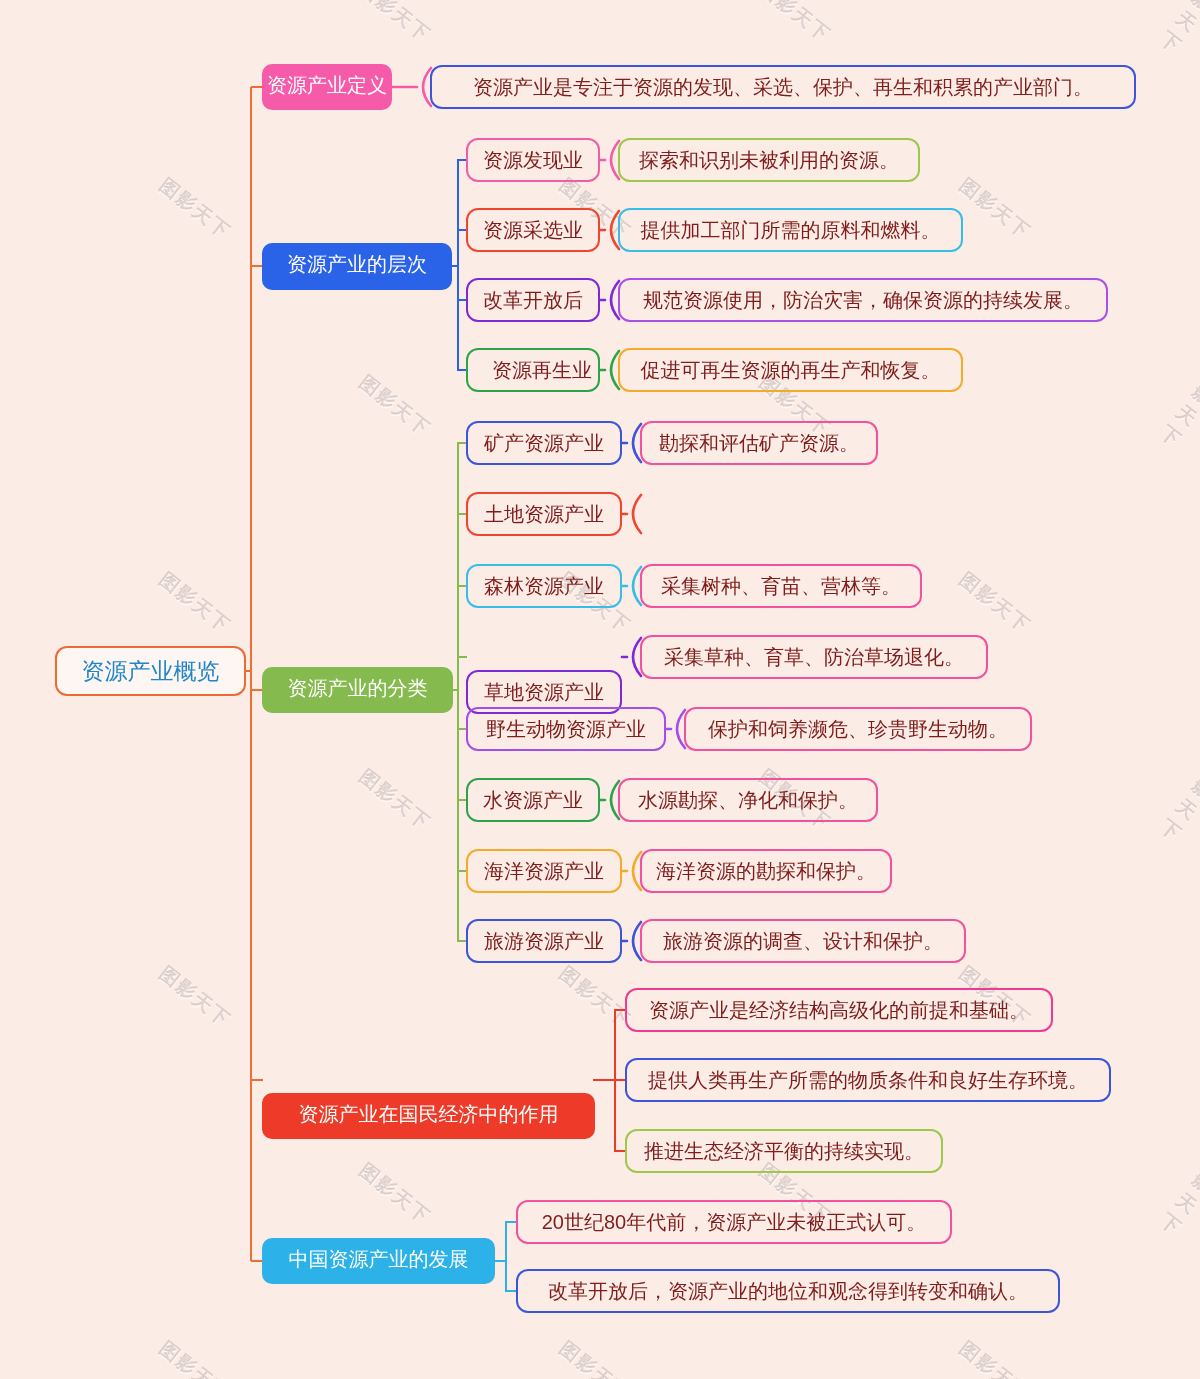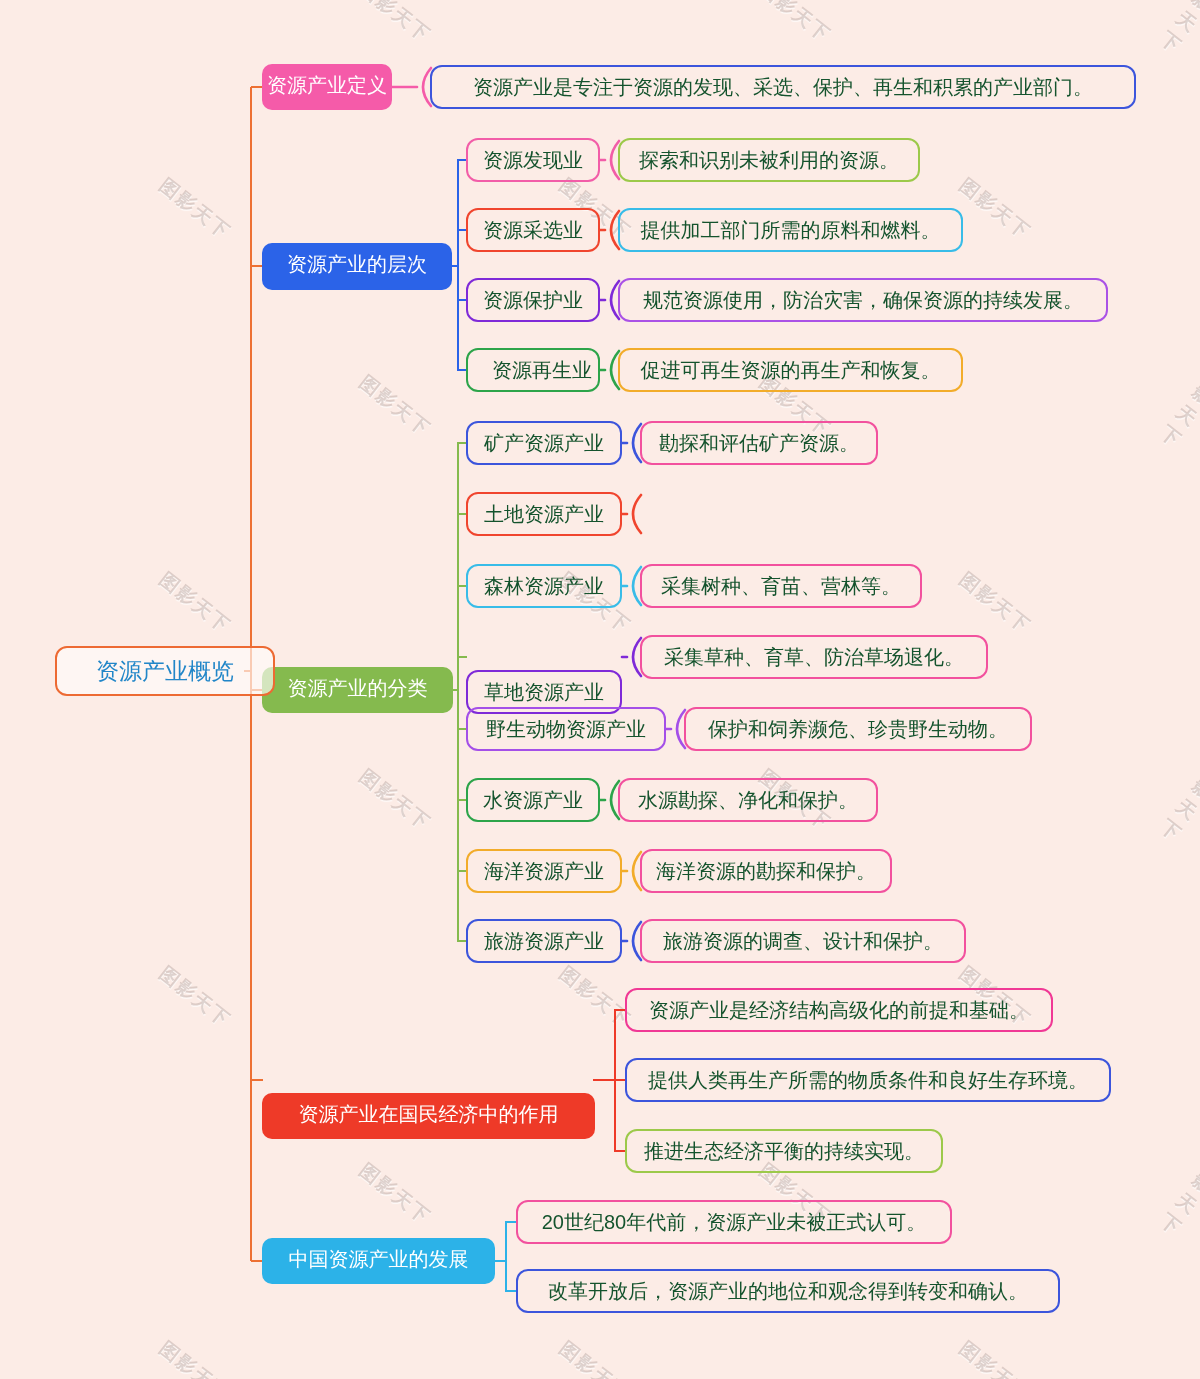--- a/index.html
+++ b/index.html
@@ -1,19 +1,19 @@
 <!DOCTYPE html>
 <html><head>
 <meta charset="utf-8">
 <style>
   html,body{margin:0;padding:0;}
   body{font-family:"Liberation Sans",sans-serif;}
   #canvas{position:relative;width:1200px;height:1379px;background:#fcece6;overflow:hidden;}
   .node{position:absolute;box-sizing:border-box;white-space:nowrap;text-align:center;
-        border-radius:12px;font-size:20px;color:#14532d;background:transparent;}
+        border-radius:12px;font-size:20px;color:#7f1d1d;background:transparent;}
   .branch{color:#ffffff;border:none;border-radius:10px;}
   .rootnode{background:rgba(255,252,250,.65);font-size:23px;border-radius:12px;}
   .line{position:absolute;}
   .brace{position:absolute;overflow:visible;}
   .wm{position:absolute;font-size:19px;letter-spacing:2px;color:rgba(170,150,145,.38);
       text-shadow:1px 1px 1px rgba(255,255,255,.7);transform:translate(-50%,-50%) rotate(38deg);
       font-weight:bold;}
 </style>
 </head>
 <body>
@@ -68,21 +68,21 @@
       <path d="M0,23 L5,23" stroke="#f25da8" stroke-width="2.6" fill="none" stroke-linecap="round"></path>
       <path d="M19,4 Q3,23 19,42" stroke="#f25da8" stroke-width="2.6" fill="none" stroke-linecap="round"></path>
     </svg>
     <div class="node" style="left: 618px; top: 138px; width: 302px; height: 44px; line-height: 40px; border: 2.5px solid rgb(156, 201, 74);">探索和识别未被利用的资源。</div>
     <div class="node" style="left: 466px; top: 208px; width: 134px; height: 44px; line-height: 40px; border: 2.5px solid rgb(240, 69, 46);">资源采选业</div>
     <svg width="22" height="46" viewBox="0 0 22 46" class="brace" style="left: 600px; top: 207px;">
       <path d="M0,23 L5,23" stroke="#f0452e" stroke-width="2.6" fill="none" stroke-linecap="round"></path>
       <path d="M19,4 Q3,23 19,42" stroke="#f0452e" stroke-width="2.6" fill="none" stroke-linecap="round"></path>
     </svg>
     <div class="node" style="left: 618px; top: 208px; width: 345px; height: 44px; line-height: 40px; border: 2.5px solid rgb(56, 188, 232);">提供加工部门所需的原料和燃料。</div>
-    <div class="node" style="left: 466px; top: 278px; width: 134px; height: 44px; line-height: 40px; border: 2.5px solid rgb(127, 42, 216);">资源保护业</div>
+    <div class="node" style="left: 466px; top: 278px; width: 134px; height: 44px; line-height: 40px; border: 2.5px solid rgb(127, 42, 216);">改革开放后</div>
     <svg width="22" height="46" viewBox="0 0 22 46" class="brace" style="left: 600px; top: 277px;">
       <path d="M0,23 L5,23" stroke="#7f2ad8" stroke-width="2.6" fill="none" stroke-linecap="round"></path>
       <path d="M19,4 Q3,23 19,42" stroke="#7f2ad8" stroke-width="2.6" fill="none" stroke-linecap="round"></path>
     </svg>
     <div class="node" style="left: 618px; top: 278px; width: 490px; height: 44px; line-height: 40px; border: 2.5px solid rgb(170, 82, 230);">规范资源使用，防治灾害，确保资源的持续发展。</div>
     <div class="node" style="left: 466px; top: 348px; width: 134px; height: 44px; line-height: 40px; border: 2.5px solid rgb(45, 164, 74); padding-left: 18px;">资源再生业</div>
     <svg width="22" height="46" viewBox="0 0 22 46" class="brace" style="left: 600px; top: 347px;">
       <path d="M0,23 L5,23" stroke="#2da44a" stroke-width="2.6" fill="none" stroke-linecap="round"></path>
       <path d="M19,4 Q3,23 19,42" stroke="#2da44a" stroke-width="2.6" fill="none" stroke-linecap="round"></path>
     </svg>
@@ -154,14 +154,14 @@
     <div class="node" style="left: 625px; top: 988px; width: 428px; height: 44px; line-height: 40px; border: 2.5px solid rgb(240, 56, 149);">资源产业是经济结构高级化的前提和基础。</div>
     <div class="node" style="left: 625px; top: 1058px; width: 486px; height: 44px; line-height: 40px; border: 2.5px solid rgb(60, 85, 220);">提供人类再生产所需的物质条件和良好生存环境。</div>
     <div class="node" style="left: 625px; top: 1129px; width: 318px; height: 44px; line-height: 40px; border: 2.5px solid rgb(156, 201, 74);">推进生态经济平衡的持续实现。</div>
     <div class="line" style="left: 504.75px; top: 1220.75px; width: 2.5px; height: 71.5px; background: rgb(44, 178, 232);"></div>
     <div class="line" style="left: 493px; top: 1259.75px; width: 13.5px; height: 2.5px; background: rgb(44, 178, 232);"></div>
     <div class="line" style="left: 506px; top: 1220.75px; width: 11px; height: 2.5px; background: rgb(44, 178, 232);"></div>
     <div class="line" style="left: 506px; top: 1289.75px; width: 11px; height: 2.5px; background: rgb(44, 178, 232);"></div>
     <div class="node branch" style="left: 262px; top: 1238px; width: 233px; height: 46px; line-height: 42px; background: rgb(44, 178, 232);">中国资源产业的发展</div>
     <div class="node" style="left: 516px; top: 1200px; width: 436px; height: 44px; line-height: 40px; border: 2.5px solid rgb(242, 81, 158);">20世纪80年代前，资源产业未被正式认可。</div>
     <div class="node" style="left: 516px; top: 1269px; width: 544px; height: 44px; line-height: 40px; border: 2.5px solid rgb(60, 85, 220);">改革开放后，资源产业的地位和观念得到转变和确认。</div>
-    <div class="node rootnode" style="left: 55px; top: 646px; width: 220px; height: 50px; line-height: 46px; border: 2.5px solid rgb(237, 106, 51); color: rgb(33, 134, 200);">资源产业概览</div>
+    <div class="node rootnode" style="left: 55px; top: 646px; width: 191px; height: 50px; line-height: 46px; border: 2.5px solid rgb(237, 106, 51); color: rgb(33, 134, 200);">资源产业概览</div>
   </div>
 
 </body></html>

